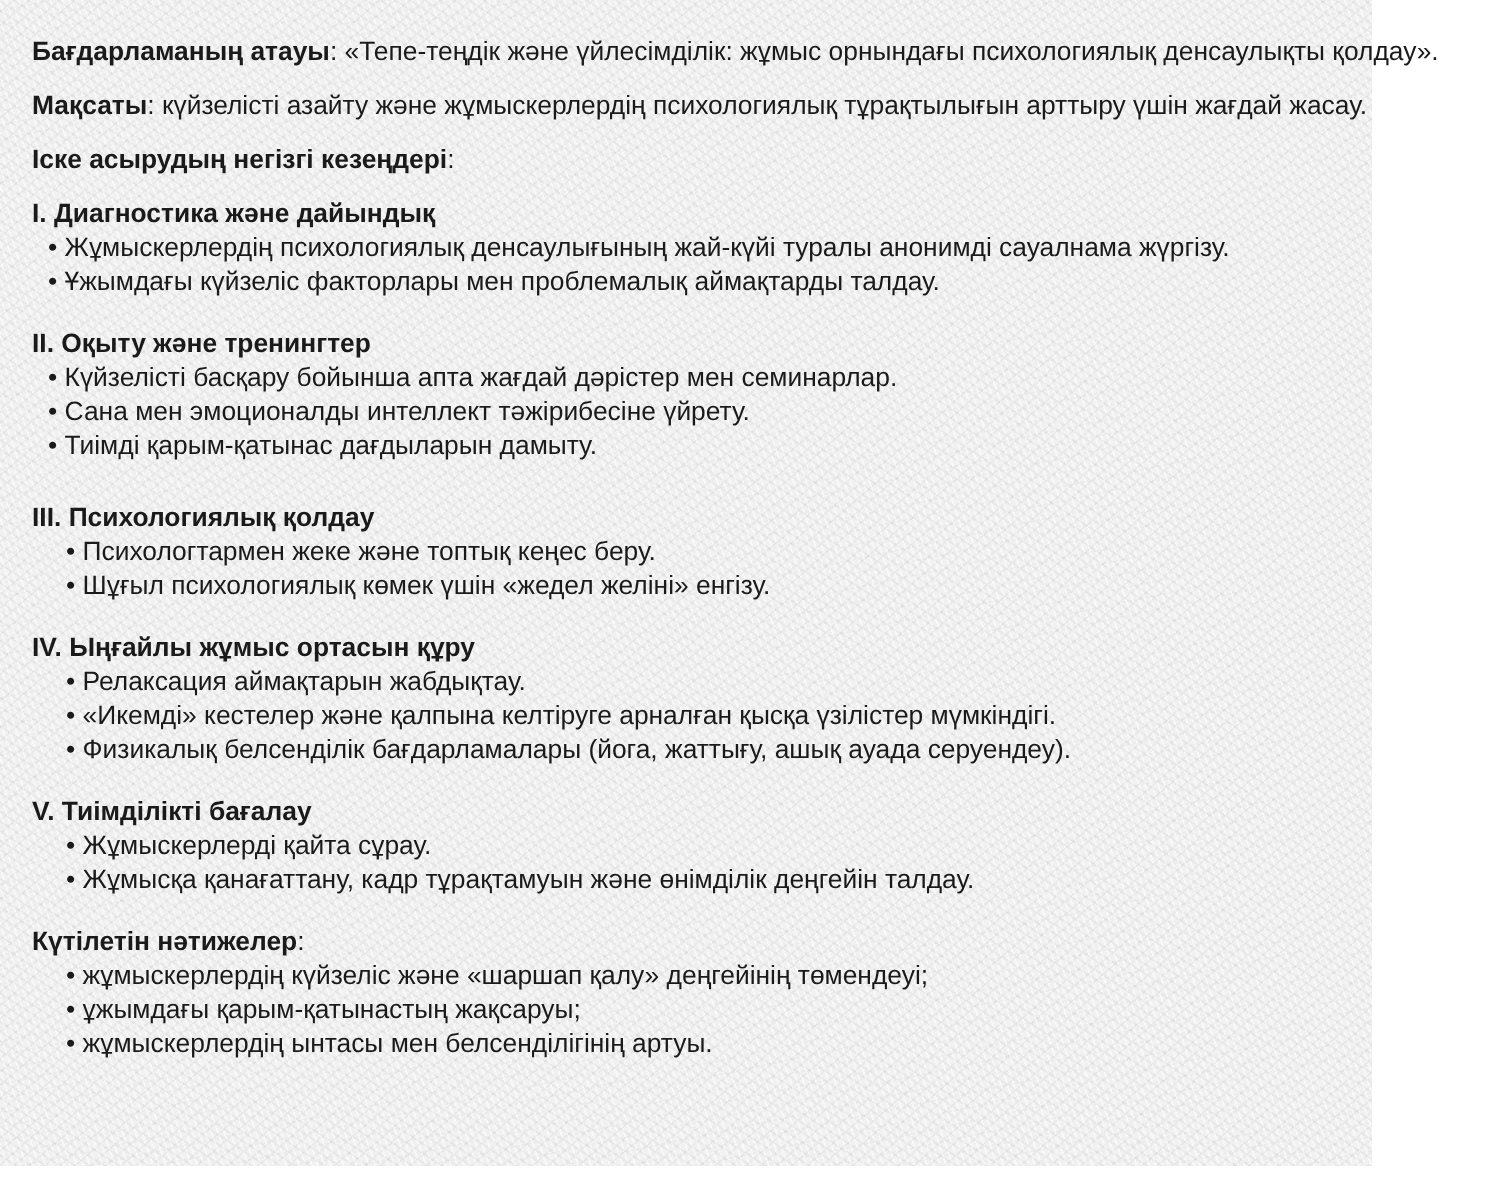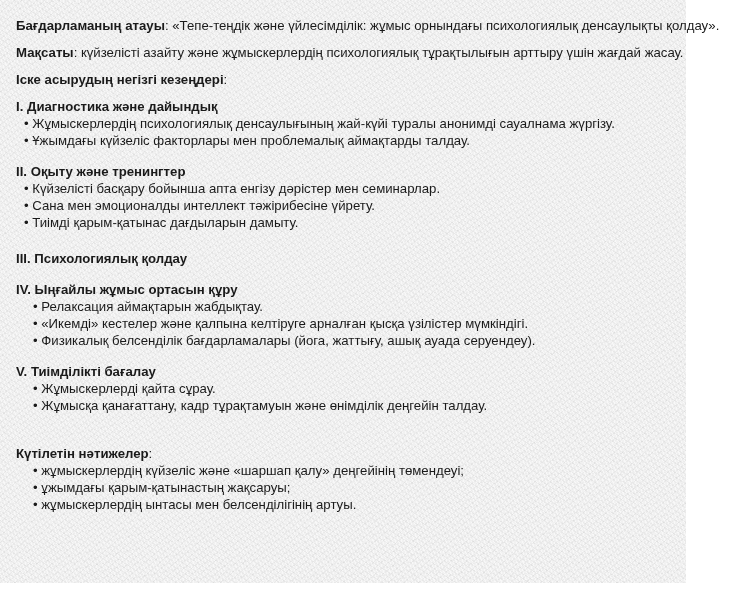--- a/index.html
+++ b/index.html
@@ -41,40 +41,44 @@
       <p class="sec-title">I. Диагностика және дайындық</p>
       <ul class="i1">
         <li>Жұмыскерлердің психологиялық денсаулығының жай-күйі туралы анонимді сауалнама жүргізу.</li>
         <li>Ұжымдағы күйзеліс  факторлары мен проблемалық аймақтарды талдау.</li>
       </ul>
     </div>
 
     <div style="margin-bottom:20px;">
       <p class="sec-title">II. Оқыту және тренингтер</p>
       <ul class="i1">
-        <li>Күйзелісті басқару бойынша апта енгізу дәрістер мен семинарлар.</li>
+        <li>Күйзелісті басқару бойынша апта жағдай дәрістер мен семинарлар.</li>
         <li>Сана мен эмоционалды интеллект тәжірибесіне үйрету.</li>
         <li>Тиімді қарым-қатынас дағдыларын дамыту.</li>
       </ul>
     </div>
 
     <div style="margin-bottom:15px;">
       <p class="sec-title">III. Психологиялық қолдау</p>
+      <ul class="i2">
+        <li>Психологтармен жеке және топтық кеңес беру.</li>
+        <li>Шұғыл психологиялық көмек  үшін «жедел желіні» енгізу.</li>
+      </ul>
     </div>
 
     <div style="margin-bottom:15px;">
       <p class="sec-title">IV. Ыңғайлы жұмыс ортасын құру</p>
       <ul class="i2">
         <li>Релаксация аймақтарын жабдықтау.</li>
         <li>«Икемді» кестелер және қалпына келтіруге арналған қысқа үзілістер мүмкіндігі.</li>
         <li>Физикалық белсенділік бағдарламалары (йога, жаттығу, ашық ауада серуендеу).</li>
       </ul>
     </div>
 
-    <div style="margin-bottom:32px;">
+    <div style="margin-bottom:15px;">
       <p class="sec-title">V. Тиімділікті бағалау</p>
       <ul class="i2">
         <li>Жұмыскерлерді қайта сұрау.</li>
         <li>Жұмысқа қанағаттану, кадр тұрақтамуын және өнімділік деңгейін талдау.</li>
       </ul>
     </div>
 
     <div>
       <p class="sec-title"><span>Күтілетін нәтижелер</span><span style="font-weight:normal;">:</span></p>
       <ul class="i2">

